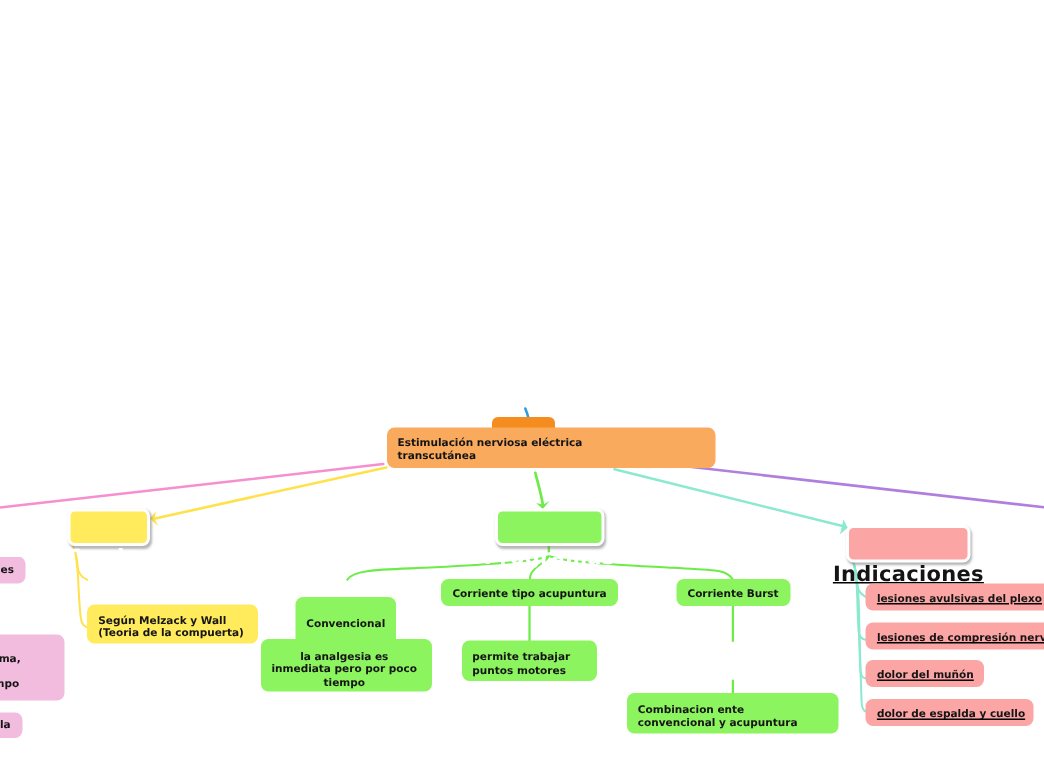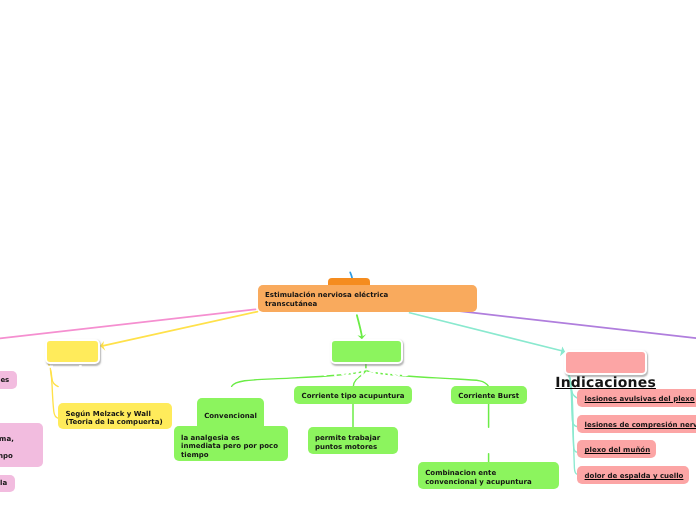--- a/index.html
+++ b/index.html
@@ -96,21 +96,21 @@
 (Teoria de la compuerta)</span>
   </div>
 
   <div class="node chip c-green" style="left:329.5px;top:339px;width:73px;height:24.5px;">
     <span class="txt">Programas</span>
   </div>
 
   <div class="node leaf c-green" style="left:197px;top:386.1px;width:67px;height:34px;justify-content:center;margin-top:12px;">
     <span class="txt">Convencional</span>
   </div>
-  <div class="node leaf c-green" style="left:174px;top:426.4px;width:114px;height:35px;padding-left:7px;">
+  <div class="node leaf c-green" style="left:174px;top:426.4px;width:114px;height:35px;padding-left:7px;text-align:center;">
     <span class="txt" style="top:2.4px;">la analgesia es
 inmediata pero por poco
 tiempo</span>
   </div>
 
   <div class="node leaf c-green" style="left:293.7px;top:386px;width:118.7px;height:17.6px;justify-content:center;">
     <span class="txt">Corriente tipo acupuntura</span>
   </div>
   <div class="node leaf c-green" style="left:307.9px;top:426.7px;width:89.8px;height:27.8px;padding-left:7px;">
     <span class="txt" style="top:2.4px;">permite trabajar
@@ -128,21 +128,21 @@
   <div class="node chip c-teal" style="left:564px;top:350px;width:83px;height:25px;">
     <span class="txt" style="color:#141414;">Indicaciones</span>
   </div>
   <div class="node leaf c-teal" style="left:577px;top:388.5px;width:130px;height:18px;padding-left:7.6px;">
     <span class="txt">lesiones avulsivas del plexo</span>
   </div>
   <div class="node leaf c-teal" style="left:577px;top:414.8px;width:137px;height:18px;padding-left:7.6px;">
     <span class="txt">lesiones de compresión nerviosa</span>
   </div>
   <div class="node leaf c-teal" style="left:577px;top:440px;width:79.4px;height:18.3px;padding-left:7.6px;">
-    <span class="txt">plexo del muñón</span>
+    <span class="txt">dolor del muñón</span>
   </div>
   <div class="node leaf c-teal" style="left:577px;top:466.2px;width:112.2px;height:17.5px;padding-left:7.6px;">
     <span class="txt">dolor de espalda y cuello</span>
   </div>
 
   <div class="node c-pink" style="left:-52px;top:371px;width:68.7px;height:18px;">
     <span class="txt" style="position:absolute;right:7.4px;top:4.8px;font-size:7px;line-height:8.5px;color:#141414;white-space:nowrap;">es</span>
   </div>
   <div class="node c-pink" style="left:-70px;top:423px;width:113.3px;height:44.4px;">
     <span class="txt" style="position:absolute;left:0;top:11.9px;width:83.8px;text-align:right;font-size:7px;line-height:8.5px;color:#141414;white-space:nowrap;">ma,</span>

